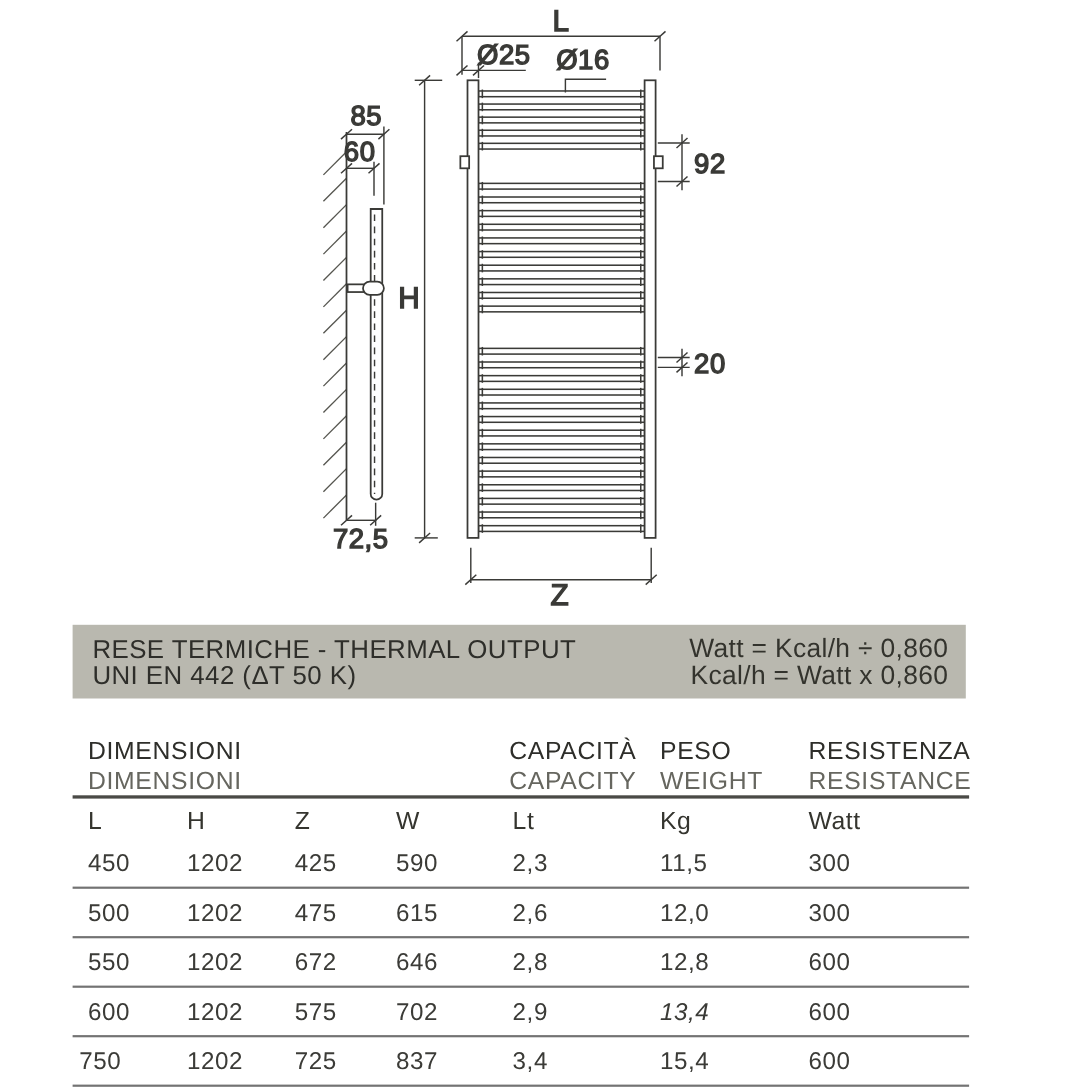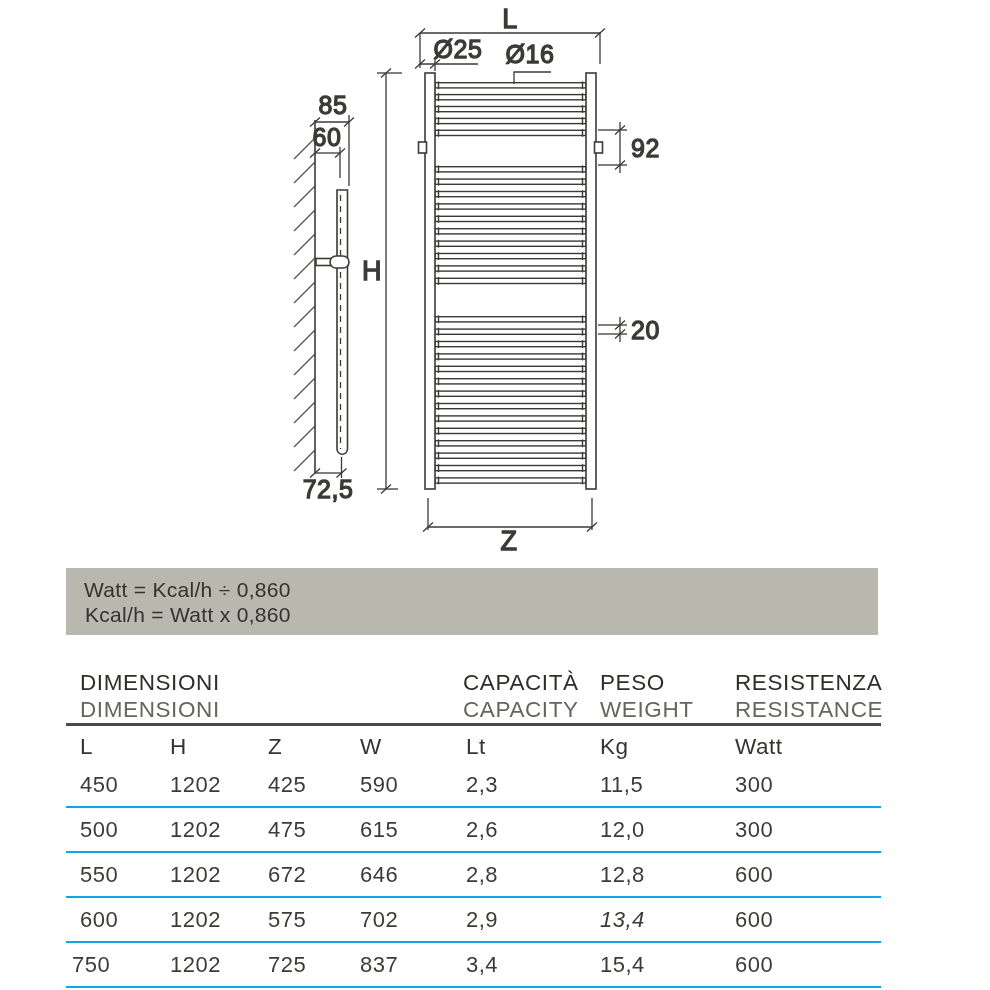--- a/index.html
+++ b/index.html
@@ -15,36 +15,36 @@
   .drawing .hat {stroke:#55554f;stroke-width:1.2;fill:none;}
   .drawing text {fill:#3a3a37;font-family:"Liberation Sans",sans-serif;letter-spacing:.5px;}
   .lbl {font-size:25px;}
   .lbl-big {font-size:27px;}
 
   
   .band{position:absolute;left:66px;top:568px;width:812px;height:67px;
         background:#b9b8af;display:flex;justify-content:space-between;
         align-items:center;padding:0 16px 0 18px;box-sizing:border-box;}
   .band .bl{font-size:23.5px;line-height:24px;color:#2e2e2a;letter-spacing:.4px;}
-  .band .br{font-size:21px;line-height:25px;color:#33332d;text-align:right;letter-spacing:.3px;}
+  .band .br{font-size:24px;line-height:25px;color:#33332d;text-align:right;letter-spacing:.3px;}
 
   
   .col-headers{position:absolute;top:670px;left:0;width:990px;height:54px;}
   .colh{position:absolute;top:0;}
   .colh .it{display:block;font-size:22.5px;color:#2e2e2a;letter-spacing:.6px;}
   .colh .en{display:block;font-size:22.5px;color:#66665f;letter-spacing:.6px;margin-top:1px;}
 
   .rule{position:absolute;left:66px;top:723px;width:815px;height:3px;background:#4a4a46;}
 
   .units-row{position:absolute;top:734px;left:0;width:990px;height:28px;}
   .units-row span{position:absolute;top:0;font-size:22.5px;color:#35352f;letter-spacing:.5px;}
 
   .table-body{position:absolute;top:0;left:0;width:990px;}
   .trow{position:absolute;left:66px;width:815px;height:45px;
-        border-bottom:2px solid #0ea5e9;box-sizing:border-box;}
+        border-bottom:2px solid #737373;box-sizing:border-box;}
   .tcell{position:absolute;top:50%;transform:translateY(-50%);
          font-size:22px;color:#3b3b37;letter-spacing:.5px;}
 </style>
 </head>
 <body>
 
 <svg class="drawing" width="990" height="560" viewBox="0 0 990 560">
   <defs>
     <path id="slash" d="M -5 4.5 L 5 -4.5"></path>
     <g id="tube">
@@ -202,20 +202,24 @@
       <line x1="592" y1="498" x2="592" y2="530"></line>
       <line x1="428" y1="527" x2="592" y2="527"></line>
       <use href="#slash" x="428" y="527"></use>
         <use href="#slash" x="592" y="527"></use>
       <text class="lbl-big" x="509" y="550" text-anchor="middle">Z</text>
     </g>
   </g>
 </svg>
 
 <div class="band">
+  <div class="bl">
+    <div>RESE TERMICHE - THERMAL OUTPUT</div>
+    <div>UNI EN 442 (ΔT 50 K)</div>
+  </div>
   <div class="br">
     <div>Watt = Kcal/h ÷ 0,860</div>
     <div>Kcal/h = Watt x 0,860</div>
   </div>
 </div>
 
 <div class="col-headers">
   <div class="colh" style="left:80px">
     <span class="it">DIMENSIONI</span>
     <span class="en">DIMENSIONI</span>

